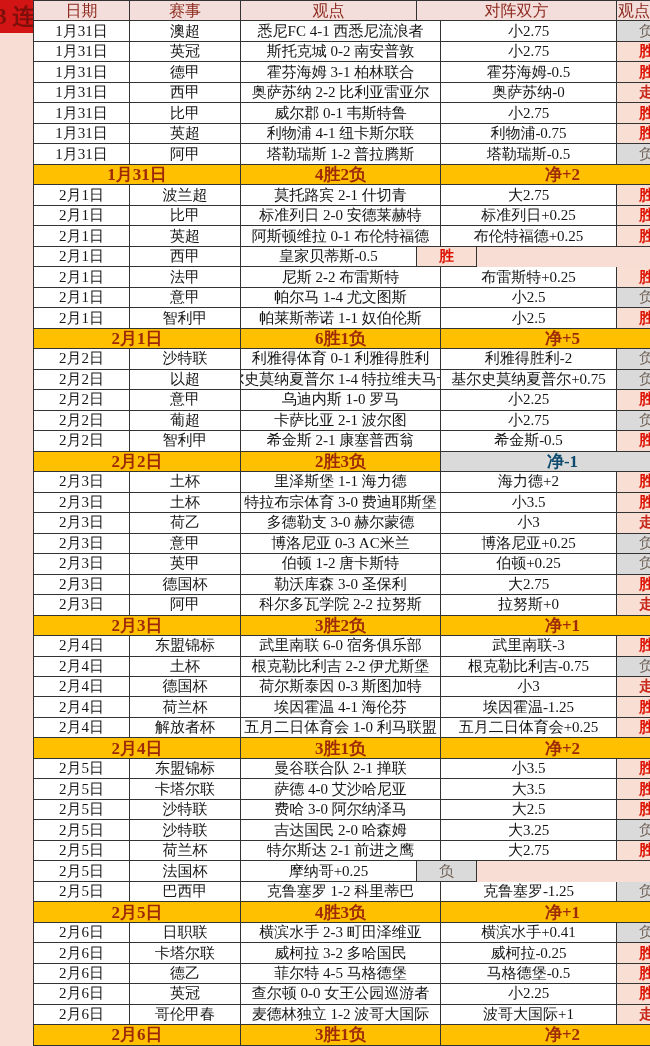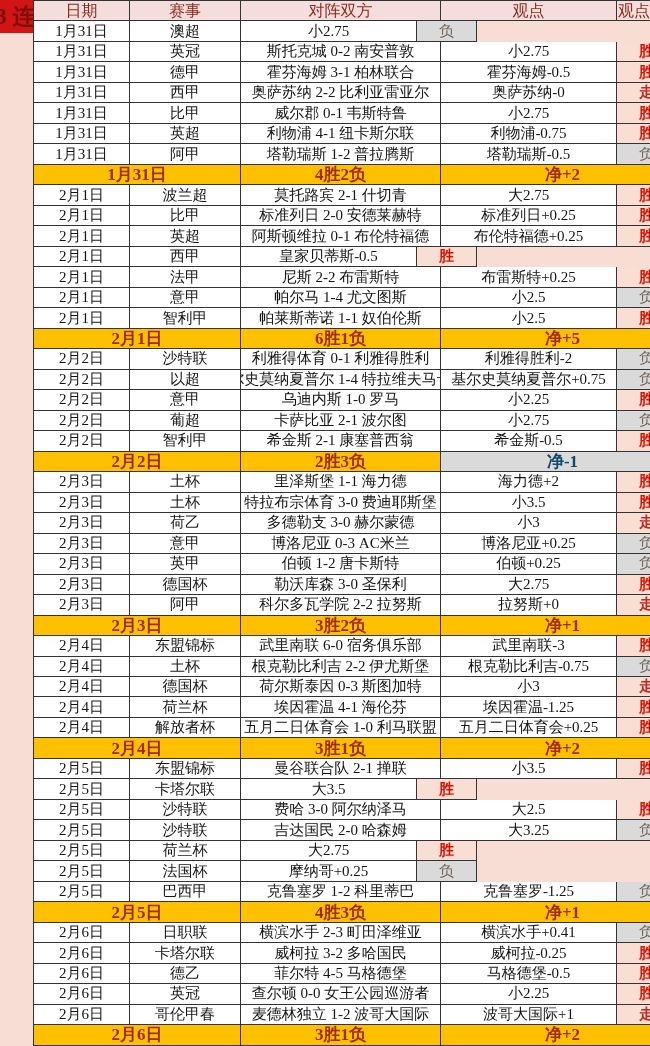--- a/index.html
+++ b/index.html
@@ -54,27 +54,28 @@
 </style>
 </head>
 <body>
 
 <div class="page">
   <div class="title-bar">X程式： 昨天完场4胜3  连胜4天  7天胜6天  胜+12</div>
   <div class="table" id="results-table">
     <div class="row header">
       <div class="cell c-date">日期</div>
       <div class="cell c-league">赛事</div>
+      <div class="cell c-view">观点</div>
       <div class="cell c-match">对阵双方</div>
-      <div class="cell c-view">观点</div>
       <div class="cell c-result-h">观点成绩</div>
     </div>
   <div class="row">
         <div class="cell c-date">1月31日</div>
         <div class="cell c-league">澳超</div>
+        <div class="cell c-match">悉尼FC 4-1 西悉尼流浪者</div>
         <div class="cell c-view">小2.75</div>
         <div class="cell c-result result-loss">负</div>
         <div class="spacer"></div>
       </div>
       <div class="row">
         <div class="cell c-date">1月31日</div>
         <div class="cell c-league">英冠</div>
         <div class="cell c-match">斯托克城 0-2 南安普敦</div>
         <div class="cell c-view">小2.75</div>
         <div class="cell c-result result-win">胜</div>
@@ -340,20 +341,21 @@
         <div class="cell c-date">2月5日</div>
         <div class="cell c-league">东盟锦标</div>
         <div class="cell c-match">曼谷联合队 2-1 掸联</div>
         <div class="cell c-view">小3.5</div>
         <div class="cell c-result result-win">胜</div>
         <div class="spacer"></div>
       </div>
       <div class="row">
         <div class="cell c-date">2月5日</div>
         <div class="cell c-league">卡塔尔联</div>
+        <div class="cell c-match">萨德 4-0 艾沙哈尼亚</div>
         <div class="cell c-view">大3.5</div>
         <div class="cell c-result result-win">胜</div>
         <div class="spacer"></div>
       </div>
       <div class="row">
         <div class="cell c-date">2月5日</div>
         <div class="cell c-league">沙特联</div>
         <div class="cell c-match">费哈 3-0 阿尔纳泽马</div>
         <div class="cell c-view">大2.5</div>
         <div class="cell c-result result-win">胜</div>
@@ -363,20 +365,21 @@
         <div class="cell c-date">2月5日</div>
         <div class="cell c-league">沙特联</div>
         <div class="cell c-match">吉达国民 2-0 哈森姆</div>
         <div class="cell c-view">大3.25</div>
         <div class="cell c-result result-loss">负</div>
         <div class="spacer"></div>
       </div>
       <div class="row">
         <div class="cell c-date">2月5日</div>
         <div class="cell c-league">荷兰杯</div>
+        <div class="cell c-match">特尔斯达 2-1 前进之鹰</div>
         <div class="cell c-view">大2.75</div>
         <div class="cell c-result result-win">胜</div>
         <div class="spacer"></div>
       </div>
       <div class="row">
         <div class="cell c-date">2月5日</div>
         <div class="cell c-league">法国杯</div>
         <div class="cell c-view">摩纳哥+0.25</div>
         <div class="cell c-result result-loss">负</div>
         <div class="spacer"></div>

